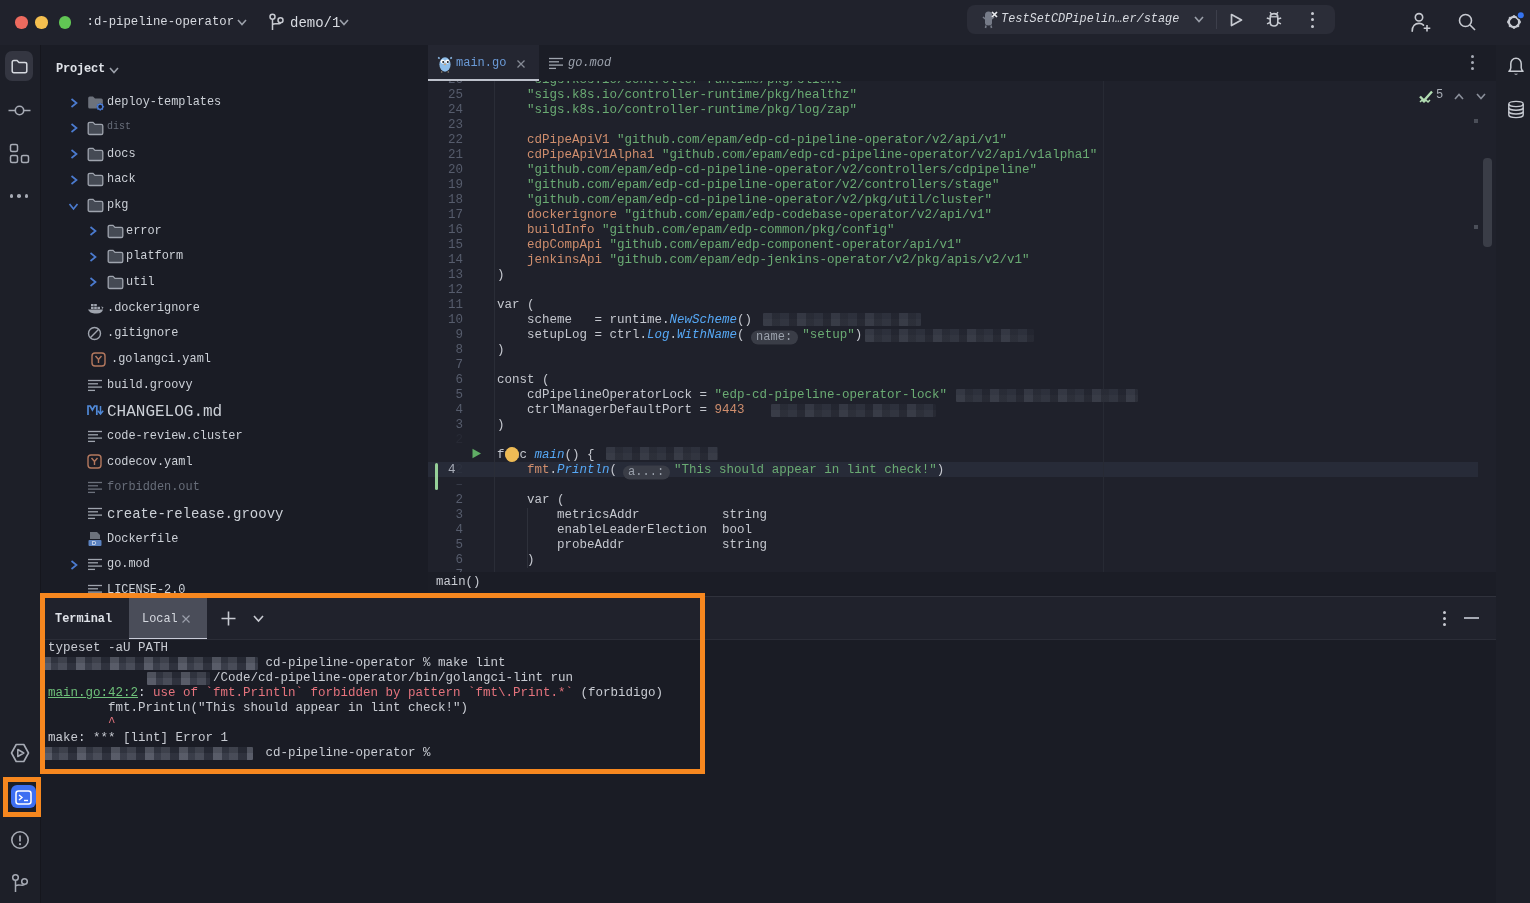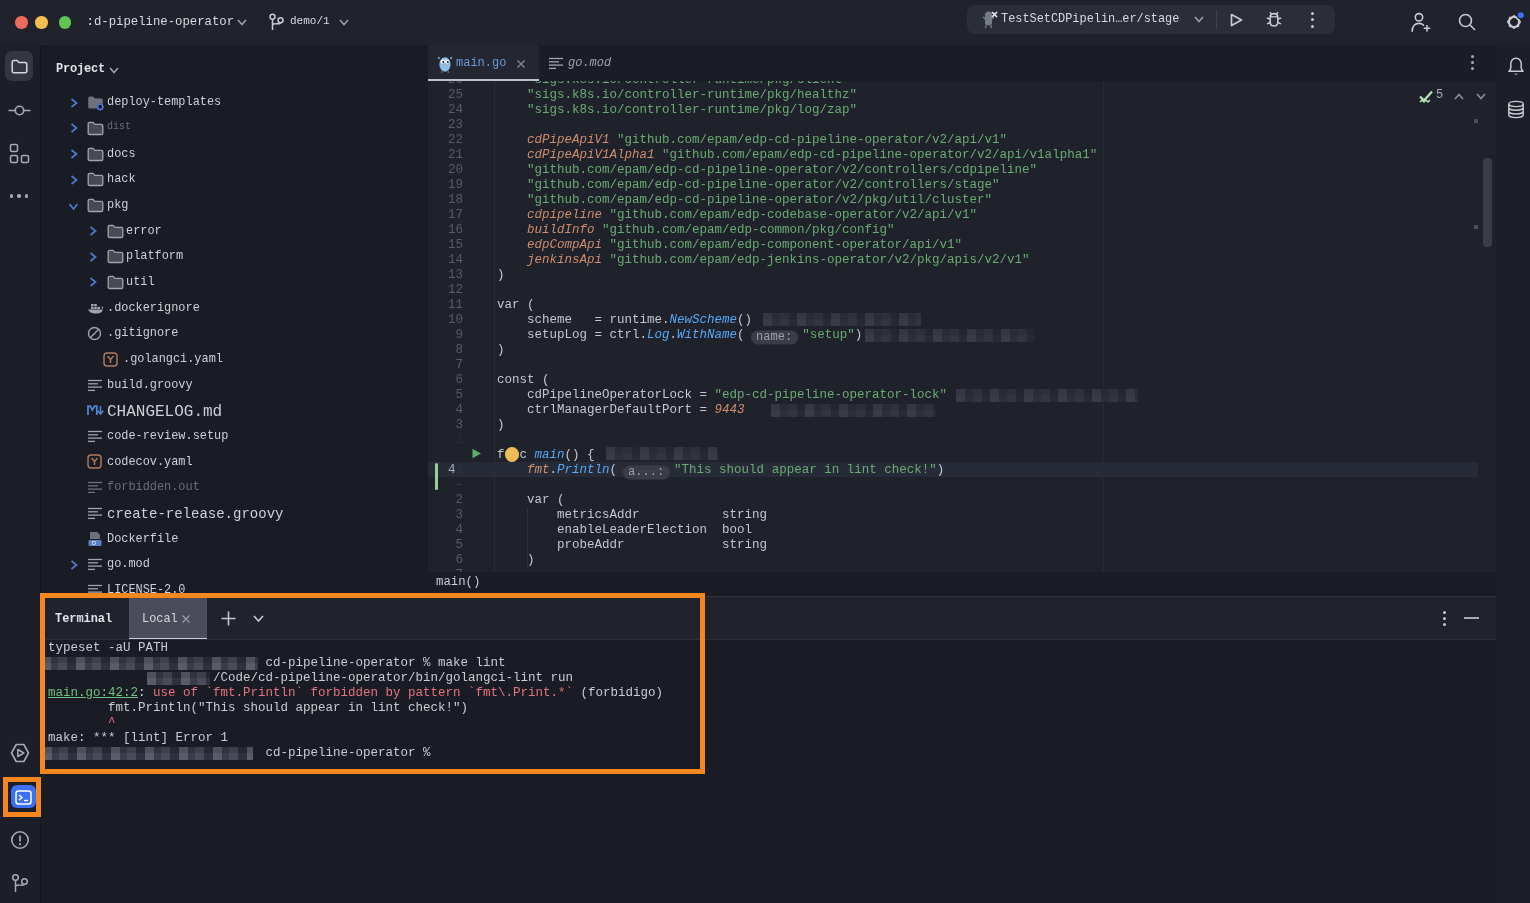--- a/index.html
+++ b/index.html
@@ -2,21 +2,21 @@
 <html><head>
 <meta charset="utf-8">
 <style>
   * { margin:0; padding:0; box-sizing:border-box; }
   html,body { width:1530px; height:903px; overflow:hidden; background:#1a1c25;
     font-family:"Liberation Mono", monospace; }
   .abs { position:absolute; }
   svg { display:block; }
   pre { margin:0; font:12.5px/15px "Liberation Mono",monospace; }
   .s { color:#6aab73; }  
-  .o { color:#cf8e6d;font-style:italic; }  
+  .o { color:#cf8e6d; }  
   .b { color:#56a8f5; font-style:italic; } 
   .w { color:#c4c7ce; }
   .red { color:#e5737d; }
   .grn { color:#6ec07a; text-decoration:underline; }
   .pilln, .pilla { display:inline-block; background:#3a3d47; border-radius:7px; color:#9aa0ab;
     font-size:12px; line-height:13px; height:14px; padding:0 5.5px; vertical-align:baseline;
     transform:translateY(1.5px);text-align:right; }
   .pilln { margin-left:6px; margin-right:-3px; }
   .pilla { margin-left:5.5px; margin-right:-3px; }
   .mosaic { position:absolute; border-radius:1px;
@@ -44,32 +44,32 @@
   <div class="abs" style="left:86.5px;top:15px;font-size:12.3px;color:#d8dbe1;">:d-pipeline-operator</div>
   <svg class="abs" style="left:236px;top:18px;" width="12" height="9" viewBox="0 0 12 9">
       <polyline points="2,2 6,6.5 10,2" fill="none" stroke="#9ba0aa" stroke-width="1.6"></polyline>
     </svg>
 
   <svg class="abs" style="left:268px;top:13px;" width="17" height="19" viewBox="0 0 17 19">
     <circle cx="4.5" cy="3.8" r="2.5" fill="none" stroke="#c7cad1" stroke-width="1.5"></circle>
     <circle cx="12.5" cy="7.2" r="2.5" fill="none" stroke="#c7cad1" stroke-width="1.5"></circle>
     <path d="M4.5 6.3 V17 M4.5 12 C4.5 9.5 12.5 12.2 12.5 9.7" fill="none" stroke="#c7cad1" stroke-width="1.5"></path>
   </svg>
-  <div class="abs" style="left:290px;top:15px;font-size:11px;color:#d8dbe1;">demo/1</div>
+  <div class="abs" style="left:290px;top:15px;font-size:14px;color:#d8dbe1;">demo/1</div>
   <svg class="abs" style="left:338px;top:18px;" width="12" height="9" viewBox="0 0 12 9">
       <polyline points="2,2 6,6.5 10,2" fill="none" stroke="#9ba0aa" stroke-width="1.6"></polyline>
     </svg>
 
   <div class="abs" style="left:967px;top:4.5px;width:368px;height:29px;background:#2b2d38;border-radius:8px;">
     <svg class="abs" style="left:12px;top:4px;" width="20" height="21" viewBox="0 0 20 21">
       <path d="M6 6 Q6 2.5 9.5 2.5 Q13 2.5 13 6 L13 14 Q13 16.5 9.5 16.5 Q6 16.5 6 14 Z" fill="#767b88"></path>
       <path d="M4 8 L6.3 10 M15 8 L12.7 10 M7 16.5 L6.5 19 M12 16.5 L12.5 19" stroke="#767b88" stroke-width="1.6"></path>
       <path d="M13 3 L18 8 M18 3 L13 8" stroke="#e8eaee" stroke-width="1.7"></path>
     </svg>
-    <div class="abs" style="left:34px;top:7.5px;font-size:11.9px;color:#d8dbe1;">TestSetCDPipelin…er/stage</div>
+    <div class="abs" style="left:34px;top:7.5px;font-size:11.9px;color:#d8dbe1;font-style:italic;">TestSetCDPipelin…er/stage</div>
     <svg class="abs" style="left:226px;top:10px;" width="12" height="9" viewBox="0 0 12 9">
         <polyline points="2,2 6,6.5 10,2" fill="none" stroke="#9ba0aa" stroke-width="1.6"></polyline>
       </svg>
     <div class="abs" style="left:249px;top:5px;width:1px;height:19px;background:#3d3f4b;"></div>
     <svg class="abs" style="left:261px;top:7px;" width="17" height="16" viewBox="0 0 17 16">
         <path d="M3.5 2.5 L13.5 8 L3.5 13.5 Z" fill="none" stroke="#c7cad1" stroke-width="1.7" stroke-linejoin="round"></path>
       </svg>
     <svg class="abs" style="left:297px;top:5px;" width="20" height="20" viewBox="0 0 20 20">
       <path d="M6.2 7 Q6.2 3.6 10 3.6 Q13.8 3.6 13.8 7 L13.8 12 Q13.8 16 10 16 Q6.2 16 6.2 12 Z" fill="none" stroke="#c7cad1" stroke-width="1.6"></path>
       <path d="M6.4 6.8 L13.6 6.8" stroke="#c7cad1" stroke-width="1.3"></path>
@@ -254,21 +254,21 @@
         </svg>
         <div class="abs" style="left:65px;top:6px;font-size:11.9px;color:#ccd0d7;">.dockerignore</div>
       </div>
       <div class="abs" style="left:0;top:275.32px;width:385px;height:26px;">
         <svg class="abs" style="left:45px;top:6px" width="15" height="15" viewBox="0 0 15 15">
           <circle cx="7.5" cy="7.5" r="6" fill="none" stroke="#9fa4ae" stroke-width="1.4"></circle>
           <line x1="3.3" y1="11.7" x2="11.7" y2="3.3" stroke="#9fa4ae" stroke-width="1.4"></line>
         </svg>
         <div class="abs" style="left:65px;top:6px;font-size:11.9px;color:#ccd0d7;">.gitignore</div>
       </div>
-      <div class="abs" style="left:16px;top:301px;width:385px;height:26px;">
+      <div class="abs" style="left:4px;top:301px;width:385px;height:26px;">
         <svg class="abs" style="left:45px;top:5.5px" width="15" height="15" viewBox="0 0 15 15">
           <rect x="1" y="1" width="13" height="13" rx="3" fill="none" stroke="#b4785e" stroke-width="1.4"></rect>
           <path d="M4.5 4 L7.5 7.5 L10.5 4 M7.5 7.5 L7.5 11" fill="none" stroke="#b4785e" stroke-width="1.4"></path>
         </svg>
         <div class="abs" style="left:65px;top:6px;font-size:11.9px;color:#ccd0d7;">.golangci.yaml</div>
       </div>
       <div class="abs" style="left:0;top:326.68px;width:385px;height:26px;">
         <svg class="abs" style="left:45px;top:7px" width="16" height="13" viewBox="0 0 16 13">
           <g stroke="#9fa4ae" stroke-width="1.3">
             <line x1="1" y1="1.5" x2="15" y2="1.5"></line>
@@ -288,21 +288,21 @@
       </div>
       <div class="abs" style="left:0;top:378.03999999999996px;width:385px;height:26px;">
         <svg class="abs" style="left:45px;top:7px" width="16" height="13" viewBox="0 0 16 13">
           <g stroke="#9fa4ae" stroke-width="1.3">
             <line x1="1" y1="1.5" x2="15" y2="1.5"></line>
             <line x1="1" y1="4.8" x2="11" y2="4.8"></line>
             <line x1="1" y1="8.1" x2="15" y2="8.1"></line>
             <line x1="1" y1="11.4" x2="8" y2="11.4"></line>
           </g>
         </svg>
-        <div class="abs" style="left:65px;top:6px;font-size:11.9px;color:#ccd0d7;">code-review.setup</div>
+        <div class="abs" style="left:65px;top:6px;font-size:11.9px;color:#ccd0d7;">code-review.cluster</div>
       </div>
       <div class="abs" style="left:0;top:403.71999999999997px;width:385px;height:26px;">
         <svg class="abs" style="left:45px;top:5.5px" width="15" height="15" viewBox="0 0 15 15">
           <rect x="1" y="1" width="13" height="13" rx="3" fill="none" stroke="#b4785e" stroke-width="1.4"></rect>
           <path d="M4.5 4 L7.5 7.5 L10.5 4 M7.5 7.5 L7.5 11" fill="none" stroke="#b4785e" stroke-width="1.4"></path>
         </svg>
         <div class="abs" style="left:65px;top:6px;font-size:11.9px;color:#ccd0d7;">codecov.yaml</div>
       </div>
       <div class="abs" style="left:0;top:429.4px;width:385px;height:26px;">
         <svg class="abs" style="left:45px;top:7px" width="16" height="13" viewBox="0 0 16 13">
@@ -450,21 +450,21 @@
 
   <pre class="abs w" style="left:69px;top:-8.5px;">    <span class="s">"sigs.k8s.io/controller-runtime/pkg/client"</span>
     <span class="s">"sigs.k8s.io/controller-runtime/pkg/healthz"</span>
     <span class="s">"sigs.k8s.io/controller-runtime/pkg/log/zap"</span>
 
     <span class="o">cdPipeApiV1</span> <span class="s">"github.com/epam/edp-cd-pipeline-operator/v2/api/v1"</span>
     <span class="o">cdPipeApiV1Alpha1</span> <span class="s">"github.com/epam/edp-cd-pipeline-operator/v2/api/v1alpha1"</span>
     <span class="s">"github.com/epam/edp-cd-pipeline-operator/v2/controllers/cdpipeline"</span>
     <span class="s">"github.com/epam/edp-cd-pipeline-operator/v2/controllers/stage"</span>
     <span class="s">"github.com/epam/edp-cd-pipeline-operator/v2/pkg/util/cluster"</span>
-    <span class="o">cdpipeline</span> <span class="s">"github.com/epam/edp-codebase-operator/v2/api/v1"</span>
+    <span class="o">dockerignore</span> <span class="s">"github.com/epam/edp-codebase-operator/v2/api/v1"</span>
     <span class="o">buildInfo</span> <span class="s">"github.com/epam/edp-common/pkg/config"</span>
     <span class="o">edpCompApi</span> <span class="s">"github.com/epam/edp-component-operator/api/v1"</span>
     <span class="o">jenkinsApi</span> <span class="s">"github.com/epam/edp-jenkins-operator/v2/pkg/apis/v2/v1"</span>
 )
 
 var (
     scheme   = runtime.<span class="b">NewScheme</span>()
     setupLog = ctrl.<span class="b">Log</span>.<span class="b">WithName</span>(<span class="pilln">name:</span> <span class="s">"setup"</span>)
 )
 

